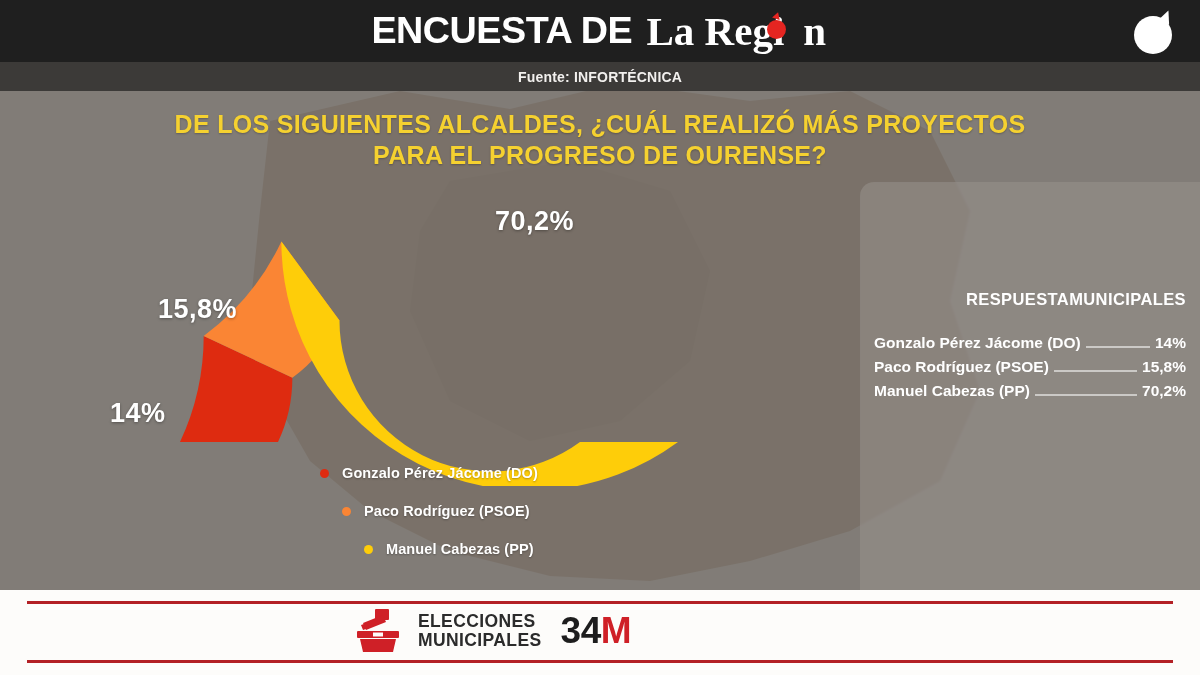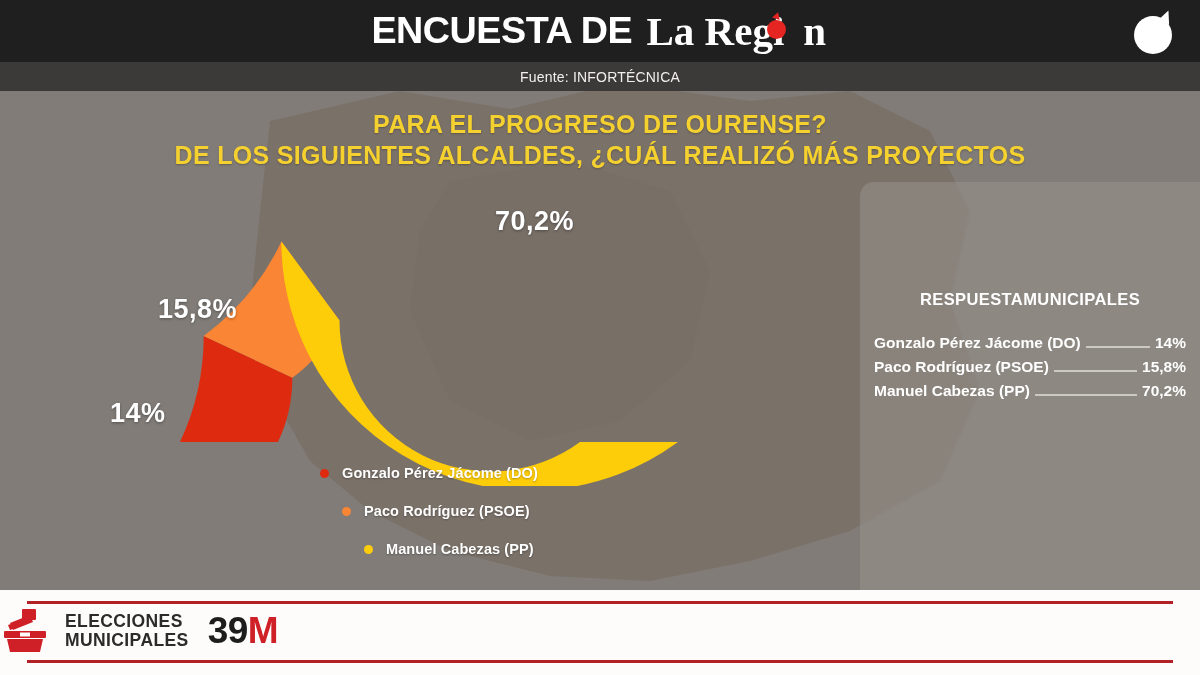--- a/index.html
+++ b/index.html
@@ -47,21 +47,21 @@
   .mast-logo .stem {
     position:absolute; left:26px; top:0px; width:0; height:0;
     border-left:6px solid transparent; border-right:6px solid transparent;
     border-bottom:13px solid #ffffff; transform:rotate(22deg);
   }
 
   .sourcebar {
     position:absolute; left:0; top:62px; width:1200px; height:29px;
     background:#3c3a38; display:flex; align-items:center; justify-content:center;
   }
-  .sourcebar span { color:#f2f0ee; font-size:14px; font-weight:normal; letter-spacing:0.2px; }
+  .sourcebar span { color:#f2f0ee; font-size:14px; font-weight:bold; letter-spacing:0.2px; }
 
   
   .main {
     position:absolute; left:0; top:91px; width:1200px; height:499px;
     background:#817c77; overflow:hidden;
   }
   .bg-map {
     position:absolute; left:150px; top:-30px; width:900px; height:560px;
     opacity:0.30;
   }
@@ -94,21 +94,21 @@
 
   
   .panel {
     position:absolute; left:860px; top:91px; width:340px; height:499px;
     background:rgba(152,146,140,0.55);
     border-top-left-radius:14px;
     backdrop-filter:blur(1px);
   }
   .panel-head {
     position:absolute; left:14px; top:108px; width:312px;
-    display:flex; justify-content:center; align-items:baseline;
+    display:flex; justify-content:flex-end; align-items:baseline;
   }
   .panel-head span { color:#ffffff; font-weight:bold; font-size:16.5px; letter-spacing:0.4px; }
   .panel-rows { position:absolute; left:14px; top:152px; width:312px; }
   .prow {
     display:flex; align-items:baseline; margin-bottom:6px;
     color:#ffffff; font-weight:bold; font-size:15.5px; white-space:nowrap;
   }
   .prow .nm { flex:0 0 auto; }
   .prow .lead {
     flex:1 1 auto; height:0; border-bottom:2px solid rgba(255,255,255,0.55);
@@ -119,21 +119,21 @@
   
   .footer {
     position:absolute; left:0; top:590px; width:1200px; height:85px;
     background:#fdfcfa;
   }
   .fline { position:absolute; left:27px; width:1146px; height:3px; background:#b32025; }
   .fline.top { top:11px; }
   .fline.bot { top:70px; }
   .foot-center {
     position:absolute; left:0; top:11px; width:984px; height:59px;
-    display:flex; align-items:center; gap:13px;
+    display:flex; align-items:center; justify-content:center; gap:13px;
   }
   .ballot { width:52px; height:48px; flex:0 0 auto; }
   .foot-two {
     display:flex; flex-direction:column; line-height:1.03;
     font-weight:bold; font-size:17.5px; color:#2b2b2b; letter-spacing:0.4px;
   }
   .foot-28m { font-weight:bold; font-size:37px; letter-spacing:-0.5px; margin-left:6px; }
   .foot-28m .blk { color:#1d1d1d; }
   .foot-28m .red { color:#cf2027; }
 </style>
@@ -159,22 +159,22 @@
 
     <svg class="bg-map" viewBox="0 0 900 560">
       <path fill="#6b5a4a" d="M120 60 L250 30 L360 48 L470 22 L600 40 L700 30 L780 70 L820 150 L800 240
            L830 330 L790 420 L700 470 L600 500 L500 520 L400 515 L300 490 L220 450
            L160 400 L120 330 L100 250 L110 150 Z"></path>
       <path fill="#5e4d3e" opacity="0.55" d="M300 120 L420 100 L520 130 L560 210 L540 300 L470 360 L380 380 L300 340
            L260 250 L270 170 Z"></path>
     </svg>
 
     <div class="headline">
+      <div>DE LOS SIGUIENTES ALCALDES, ¿CUÁL REALIZÓ MÁS PROYECTOS</div>
       <div>PARA EL PROGRESO DE OURENSE?</div>
-      <div>DE LOS SIGUIENTES ALCALDES, ¿CUÁL REALIZÓ MÁS PROYECTOS</div>
     </div>
 
     <div class="gauge">
       <svg id="donut-svg" width="520" height="310" viewBox="0 0 520 310">
           <path d="M 33.69806393596113 159.98095640029695 A 249 249 0 0 1 10 265.99999999999994 L 108 266 A 151 151 0 0 0 122.37111507763103 201.70732697367407 Z" fill="#de2b10"></path>
           <path d="M 111.37865177989624 65.47833645793062 A 249 249 0 0 1 33.69806393596113 159.98095640029695 L 122.37111507763103 201.70732697367407 A 151 151 0 0 0 169.47862015568006 144.39850925762056 Z" fill="#fa8534"></path>
           <path d="M 508 266 A 249 249 0 0 1 111.37865177989624 65.47833645793062 L 169.47862015568006 144.39850925762056 A 151 151 0 0 0 410 266 Z" fill="#fecd09"></path>
         </svg>
     </div>
 
@@ -237,18 +237,18 @@
           <rect x="4" y="24" width="42" height="7" rx="1"></rect>
           <path d="M7 32 L43 32 L40 45 L10 45 Z"></path>
         </g>
         <rect x="20" y="25.5" width="10" height="4" fill="#fdfcfa"></rect>
       </svg>
       <div class="foot-two">
         <span>ELECCIONES</span>
         <span>MUNICIPALES</span>
       </div>
       <div class="foot-28m">
-        <span class="blk">39</span><span class="red">M</span>
+        <span class="blk">34</span><span class="red">M</span>
       </div>
     </div>
   </div>
 
 </div>
 
 </body></html>

